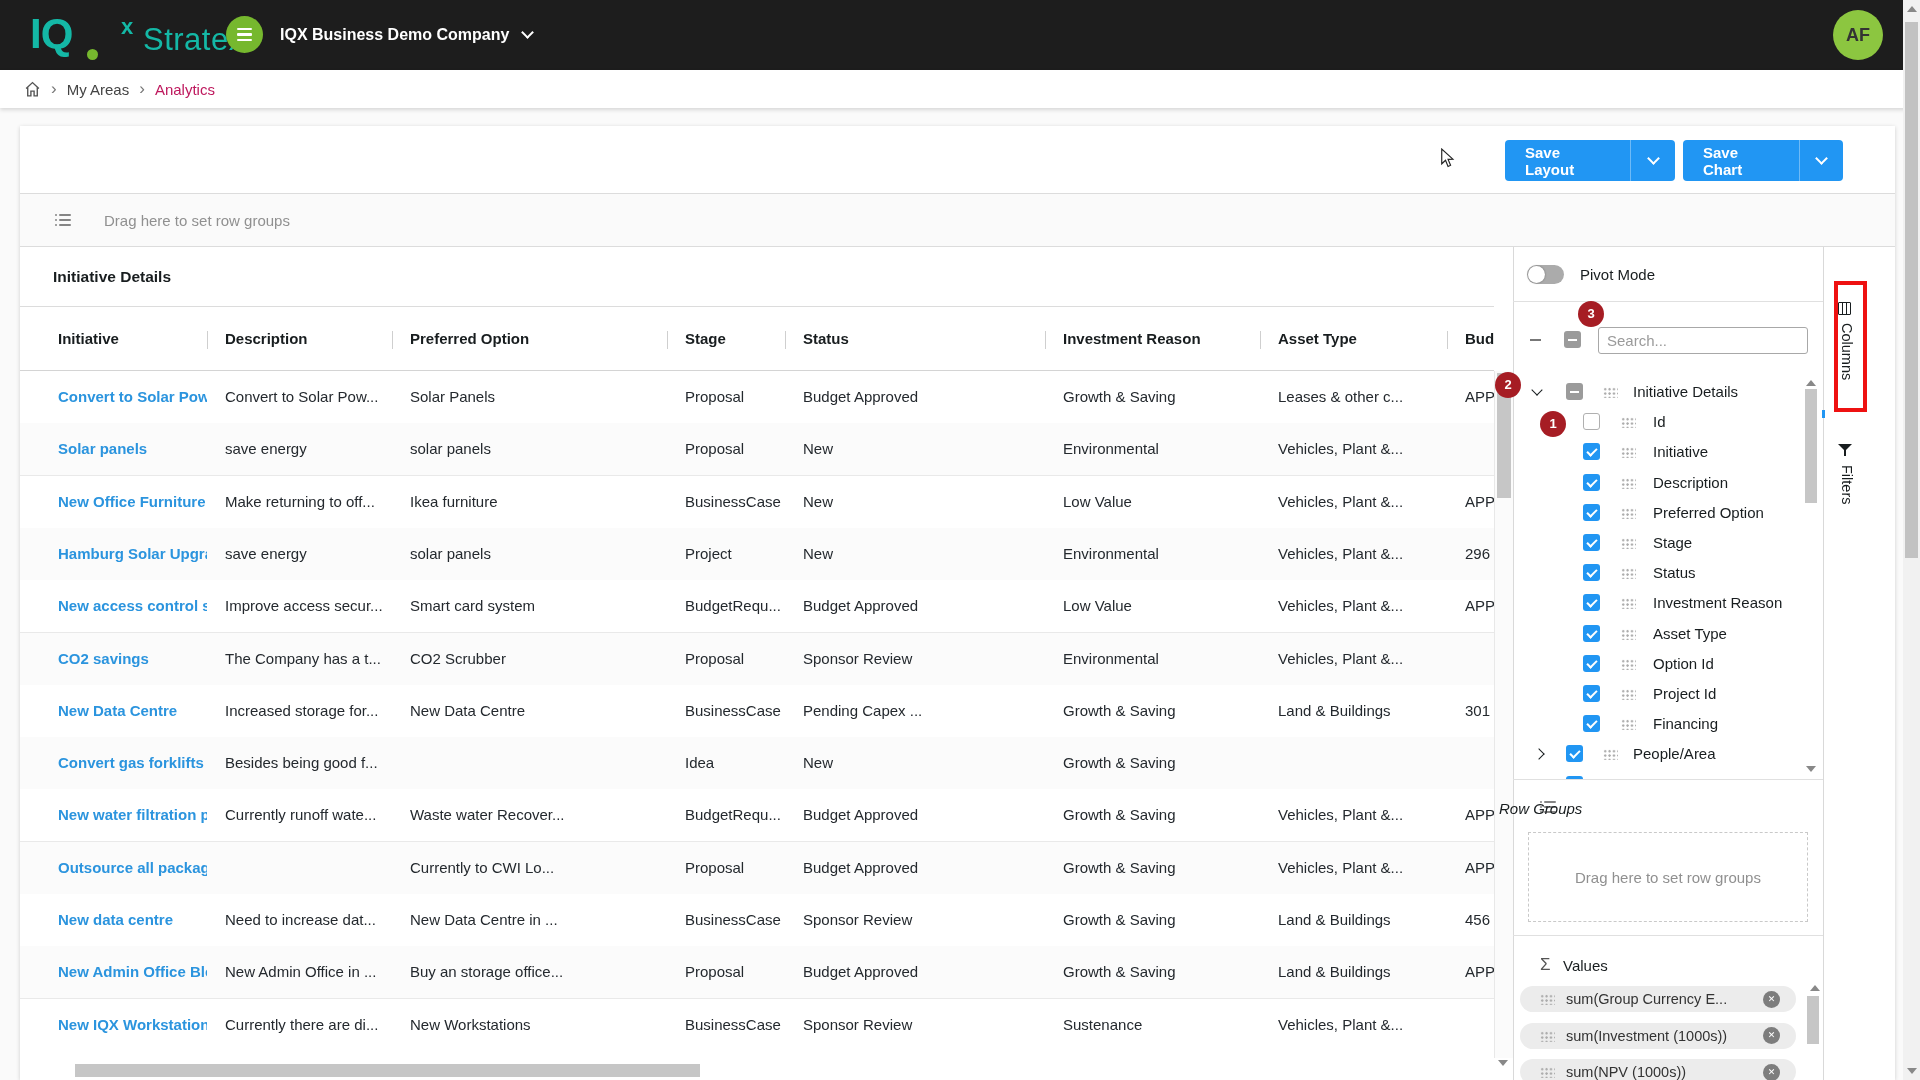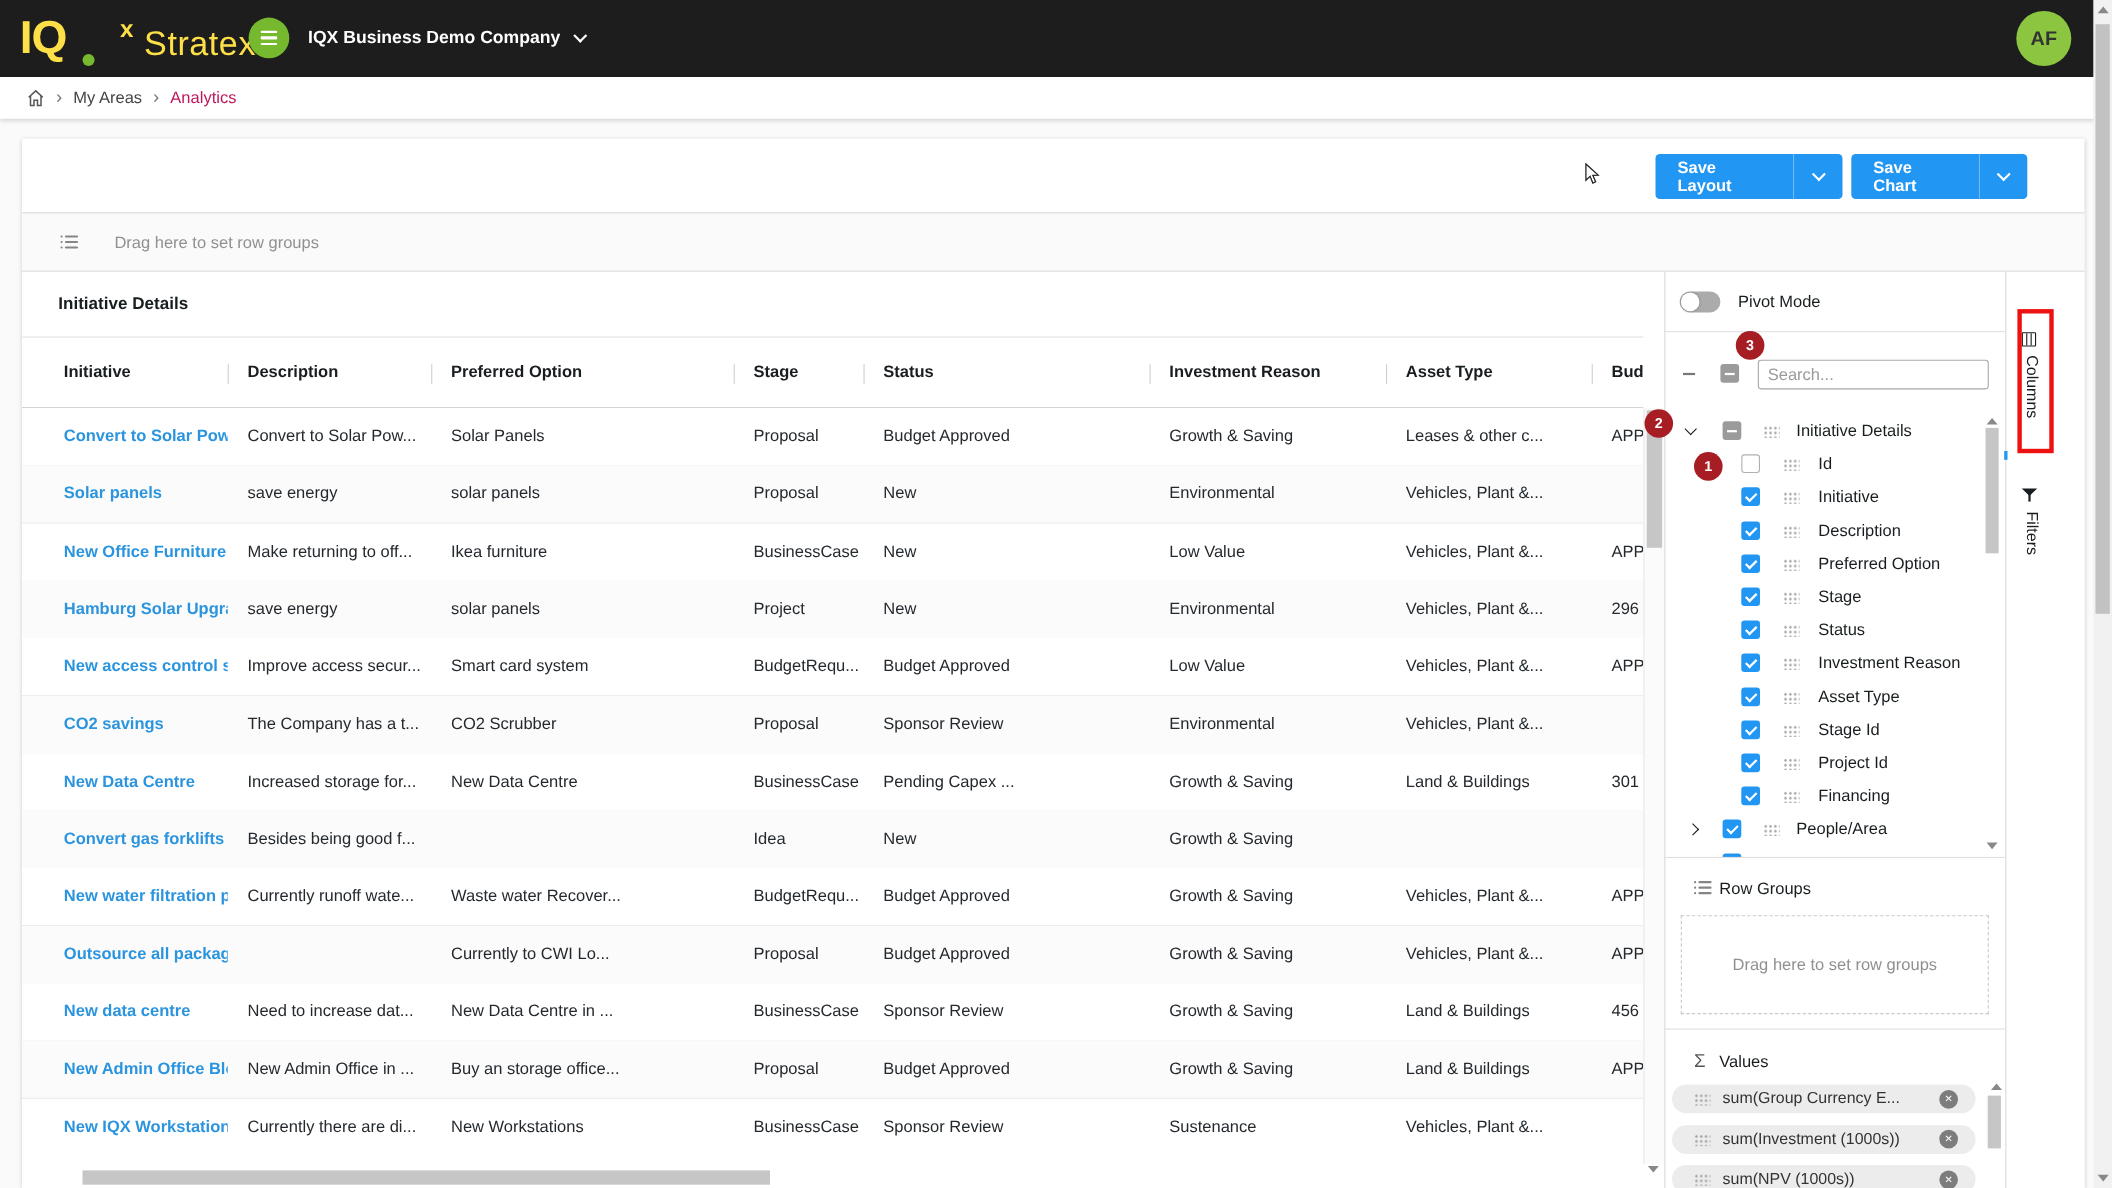--- a/index.html
+++ b/index.html
@@ -2,21 +2,21 @@
 <html><head>
 <meta charset="utf-8">
 <style>
   * { margin:0; padding:0; box-sizing:border-box; }
   html,body { width:1920px; height:1080px; overflow:hidden; background:#fafafa;
     font-family:"Liberation Sans","DejaVu Sans",sans-serif; }
   #page { position:relative; width:1920px; height:1080px; overflow:hidden; }
 
   
   #topbar { position:absolute; left:0; top:0; width:1920px; height:70px; background:#1d1d1d; }
-  #logo { position:absolute; left:18px; top:10px; height:52px; color:#fde047; }
+  #logo { position:absolute; left:30px; top:10px; height:52px; color:#14b8a6; }
   #logo .iq { font-size:42px; font-weight:700; letter-spacing:-1px; position:relative; }
   #logo .qdot { position:absolute; left:57px; top:39px; width:11px; height:11px; border-radius:50%; background:#76b82e; }
   #logo .supx { position:absolute; left:91px; top:4px; font-size:22px; font-weight:700; }
   #logo .stratex { position:absolute; left:113px; top:12px; font-size:31px; font-weight:400; letter-spacing:.5px; }
   #hamburger-btn { position:absolute; left:226px; top:16px; width:37px; height:37px; border-radius:50%;
     background:#76b82e; display:flex; flex-direction:column; justify-content:center; align-items:center; gap:3px; cursor:pointer; }
   #hamburger-btn i { width:15px; height:2.4px; background:#fff; border-radius:1px; }
   #company-select { position:absolute; left:280px; top:0; height:70px; display:flex; align-items:center; gap:14px; color:#fff; cursor:pointer; }
   #company-select .lbl { font-size:16px; font-weight:700; }
   .chev { display:inline-block; width:9px; height:9px; border-right:2px solid #fff; border-bottom:2px solid #fff; transform:rotate(45deg); margin-top:-5px; }
@@ -432,21 +432,21 @@
         <span class="lbl" style="left: 140px;">Investment Reason</span>
       </div>
       <div class="trow" style="top: 242px;">
         <span class="cb checked" style="left: 70px; top: 6px;"></span>
         <span class="grip" style="left: 108px; top: 10px;"></span>
         <span class="lbl" style="left: 140px;">Asset Type</span>
       </div>
       <div class="trow" style="top: 272px;">
         <span class="cb checked" style="left: 70px; top: 6px;"></span>
         <span class="grip" style="left: 108px; top: 10px;"></span>
-        <span class="lbl" style="left: 140px;">Stage Id</span>
+        <span class="lbl" style="left: 140px;">Option Id</span>
       </div>
       <div class="trow" style="top: 302px;">
         <span class="cb checked" style="left: 70px; top: 6px;"></span>
         <span class="grip" style="left: 108px; top: 10px;"></span>
         <span class="lbl" style="left: 140px;">Project Id</span>
       </div>
       <div class="trow" style="top: 362px;">
         <span class="tchev right"></span>
         <span class="cb checked" style="left: 53px; top: 6px;"></span>
         <span class="grip" style="left: 90px; top: 10px;"></span>
@@ -468,21 +468,21 @@
 
   <div class="sect-div" style="top:779px;"></div>
   <span class="list-ic" style="position:absolute; left:1540px; top:801px; margin-left:0;">
       <i></i>
       <i></i>
       <i></i>
       <i></i>
       <i></i>
       <i></i>
     </span>
-  <span class="sect-head" style="left:1563px; top:800px;">Row Groups</span>
+  <span class="sect-head" style="left:1499px; top:800px;font-style:italic;">Row Groups</span>
   <div id="rowgroups-dz">
     <span>Drag here to set row groups</span>
   </div>
   <div class="sect-div" style="top:935px;"></div>
   <span class="sigma" style="left:1540px; top:955px;">Σ</span>
   <span class="sect-head" style="left:1563px; top:957px;">Values</span>
   <div id="pills">
       <div class="pill" style="top: 986px;">
         <span class="grip"></span>
         <span class="lbl">sum(Group Currency E...</span>

